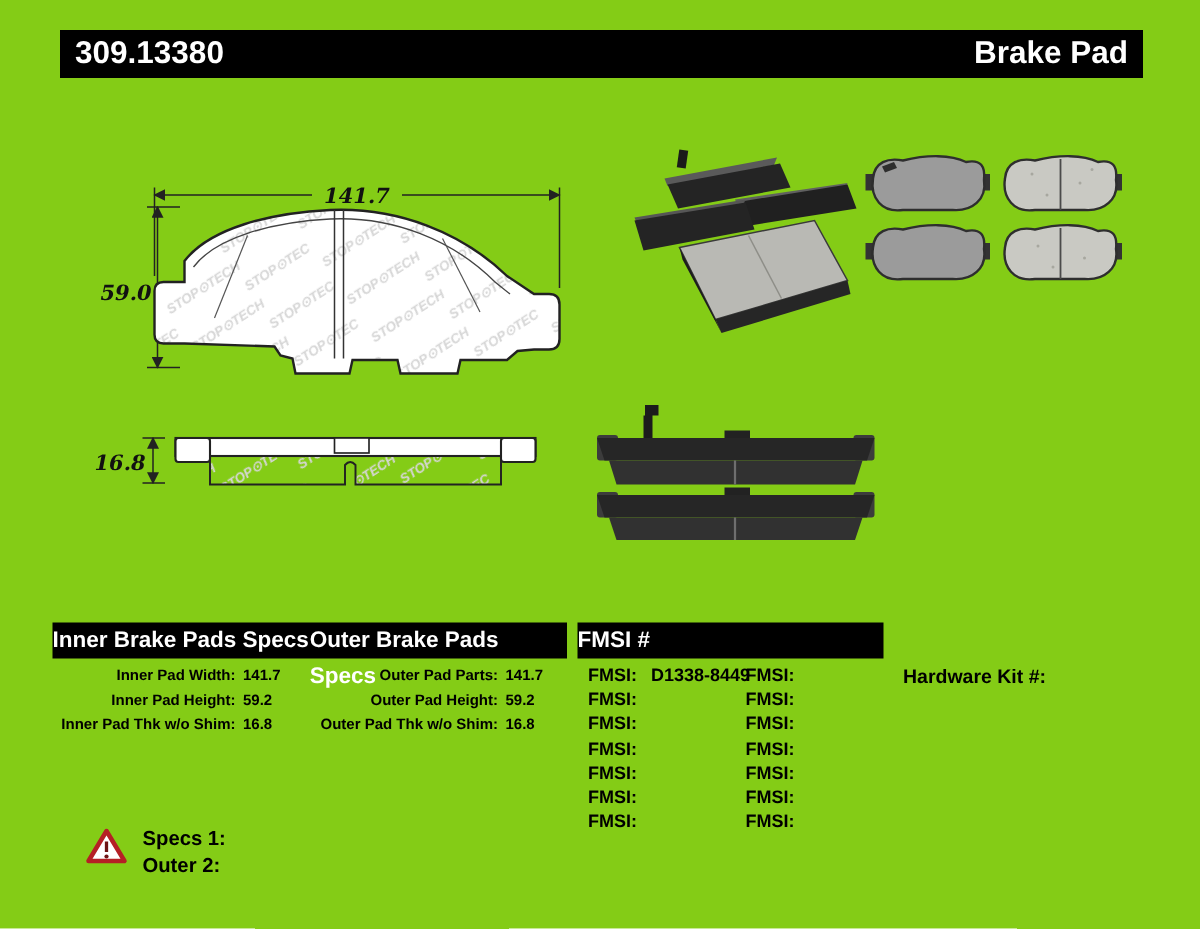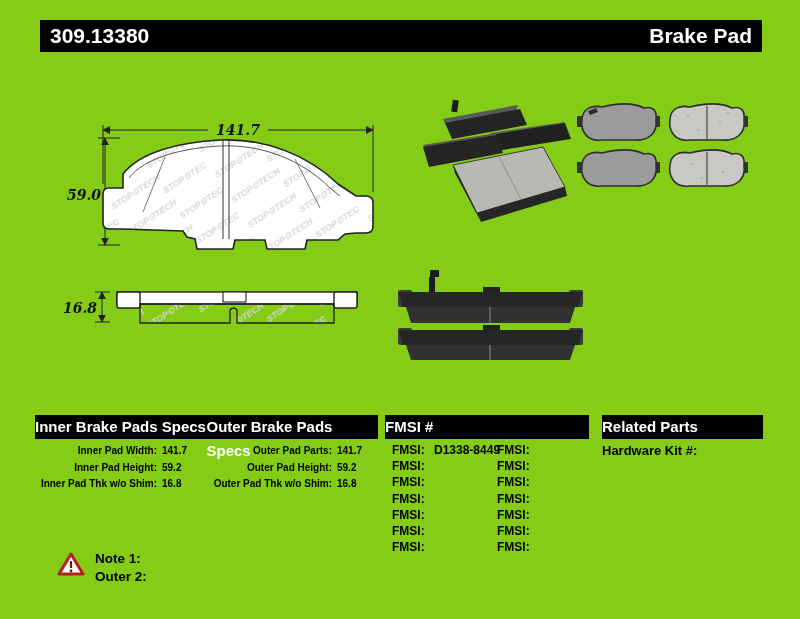--- a/index.html
+++ b/index.html
@@ -190,21 +190,20 @@
       <polygon points="18,83 187,83 182,98 23,98" fill="#313131"></polygon>
       <line x1="102" y1="83" x2="102" y2="98" stroke="#6e6e6e" stroke-width="1.5"></line>
     </g>
   </svg>
 
   <div class="abs tbl-hdr" id="specs-hdr-bar">
     <div>Inner Brake Pads Specs</div>
     <div>Outer Brake Pads Specs</div>
   </div>
   <div class="abs tbl-hdr" id="fmsi-hdr">FMSI #</div>
-  <div class="abs tbl-hdr" id="related-hdr">Related Parts</div>
 
   <div class="abs spec-col" style="left:35px;top:443px;">
     <div class="spec-row">
       <span class="spec-label">Inner Pad Width:</span><span class="spec-value">141.7</span>
     </div>
     <div class="spec-row">
       <span class="spec-label">Inner Pad Height:</span><span class="spec-value">59.2</span>
     </div>
     <div class="spec-row">
       <span class="spec-label">Inner Pad Thk w/o Shim:</span><span class="spec-value">16.8</span>
@@ -248,21 +247,21 @@
     <span></span>
   </div>
 
   <svg class="abs" style="left:57px;top:551px;" width="28" height="27" viewBox="0 0 28 27">
     <polygon points="14,3 26,23 2,23" fill="#ffffff" stroke="#b52025" stroke-width="3" stroke-linejoin="round"></polygon>
     <rect x="12.9" y="10" width="2.2" height="7" fill="#6e1414"></rect>
     <circle cx="14" cy="20" r="1.4" fill="#6e1414"></circle>
   </svg>
   <div class="abs" style="left:95px;top:550px;">
     <div class="note-line">
-      <span>Note 1:</span>
+      <span>Specs 1:</span>
       <span></span>
     </div>
     <div class="note-line">
       <span>Outer 2:</span>
       <span></span>
     </div>
   </div>
 
 </div>
 

